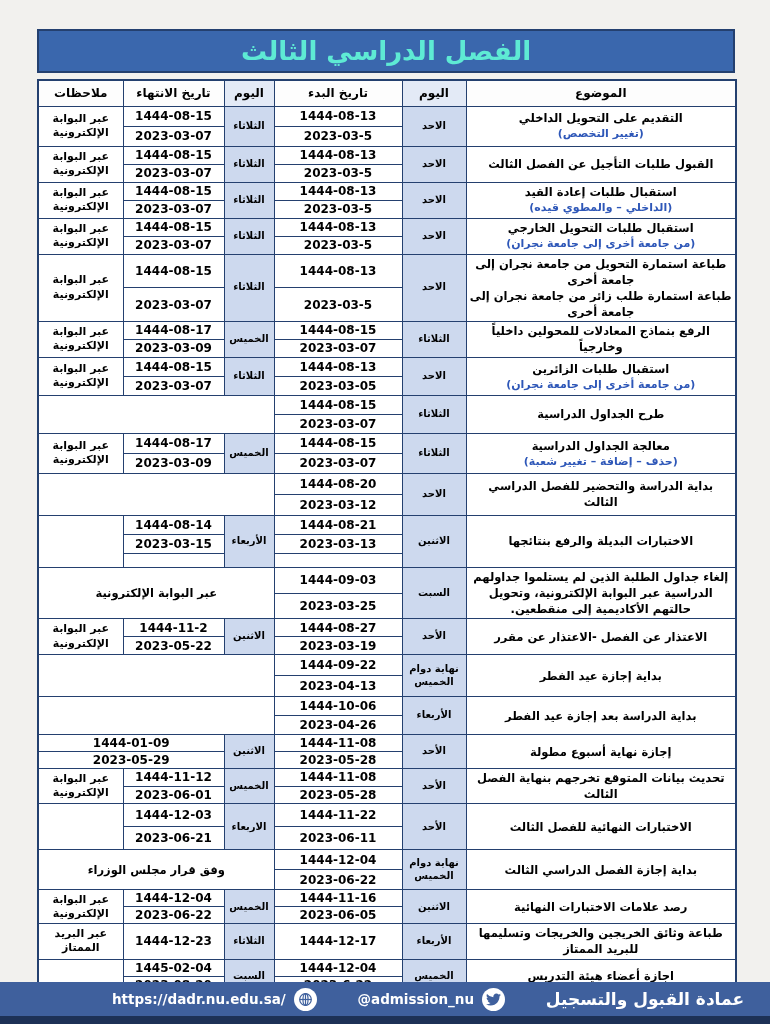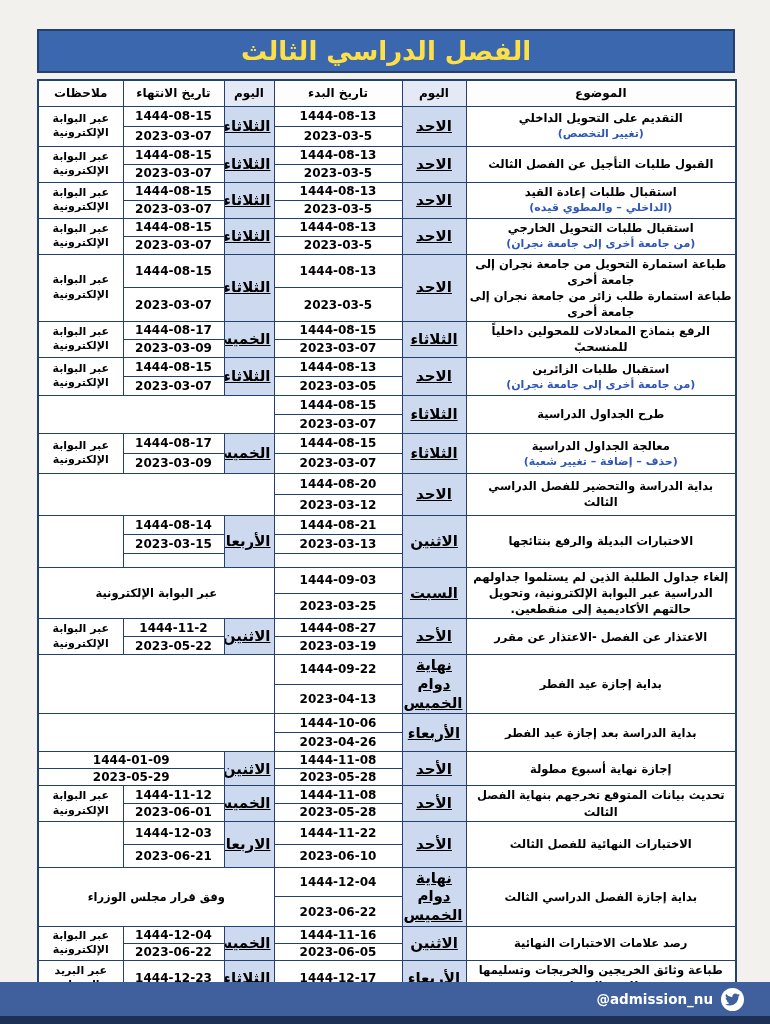--- a/index.html
+++ b/index.html
@@ -7,36 +7,36 @@
     width:770px;height:1024px;overflow:hidden;
     background:#f2f1ee;
     font-family:"DejaVu Sans",sans-serif;
     position:relative;
   }
   .page{position:absolute;inset:0;}
   .title-bar{
     position:absolute;top:29px;left:37px;width:698px;height:44px;
     background:#3a67ad;border:2px solid #24406f;box-sizing:border-box;
     display:flex;align-items:center;justify-content:center;
-    color:#fde047;font-size:26px;font-weight:bold;letter-spacing:.5px;
+    color:#5eead4;font-size:26px;font-weight:bold;letter-spacing:.5px;
   }
   table.cal{
     position:absolute;top:79px;left:37px;width:698px;
     border-collapse:collapse;table-layout:fixed;
     border:2px solid #24406f;background:#ffffff;
   }
   table.cal th,table.cal td{
     border:1px solid #24406f;
     text-align:center;vertical-align:middle;
     padding:1px 3px;box-sizing:border-box;
     color:#000;font-weight:bold;overflow:hidden;
   }
   th{font-size:12px;height:26px;background:#fdfdfd;}
   th.day-h{background:#e3eaf6;margin-left:48px;}
-  td.day{background:#cdd9ee;font-size:15px;line-height:1.25;text-decoration:underline;}
+  td.day{background:#cdd9ee;font-size:10px;line-height:1.25;}
   td.date{font-size:12px;}
   td.date .num{direction:ltr;unicode-bidi:isolate;display:inline-block;}
   td.subject{font-size:11.5px;line-height:1.4;margin-top:28px;}
   td.subject .note-blue{color:#2e57b8;font-size:11px;}
   td.notes{font-size:11px;line-height:1.3;}
   td.merged{font-size:11.5px;}
   td.blank{background:#ffffff;}
   .footer-bar{
     position:absolute;top:982px;left:0;width:770px;height:34px;
     background:#3f609d;display:flex;align-items:center;
@@ -153,21 +153,21 @@
           <td class="day" rowspan="2">الثلاثاء</td>
           <td class="date"><span class="num">1444-08-15</span></td>
           <td class="notes" rowspan="2">عبر البوابة الإلكترونية</td>
         </tr>
         <tr style="height:19px">
           <td class="date"><span class="num">2023-03-5</span></td>
           <td class="date"><span class="num">2023-03-07</span></td>
         </tr>
         <tr style="height:18px">
           <td class="subject" rowspan="2">
-            <div>الرفع بنماذج المعادلات للمحولين داخلياً للمنسحبً</div>
+            <div>الرفع بنماذج المعادلات للمحولين داخلياً وخارجياً</div>
           </td>
           <td class="day" rowspan="2">الثلاثاء</td>
           <td class="date"><span class="num">1444-08-15</span></td>
           <td class="day" rowspan="2">الخميس</td>
           <td class="date"><span class="num">1444-08-17</span></td>
           <td class="notes" rowspan="2">عبر البوابة الإلكترونية</td>
         </tr>
         <tr style="height:18px">
           <td class="date"><span class="num">2023-03-07</span></td>
           <td class="date"><span class="num">2023-03-09</span></td>
@@ -320,21 +320,21 @@
           <td class="subject" rowspan="2">
             <div>الاختبارات النهائية للفصل الثالث</div>
           </td>
           <td class="day" rowspan="2">الأحد</td>
           <td class="date"><span class="num">1444-11-22</span></td>
           <td class="day" rowspan="2">الاربعاء</td>
           <td class="date"><span class="num">1444-12-03</span></td>
           <td class="notes" rowspan="2"></td>
         </tr>
         <tr style="height:23px">
-          <td class="date"><span class="num">2023-06-10</span></td>
+          <td class="date"><span class="num">2023-06-11</span></td>
           <td class="date"><span class="num">2023-06-21</span></td>
         </tr>
         <tr style="height:20px">
           <td class="subject" rowspan="2">
             <div>بداية إجازة الفصل الدراسي الثالث</div>
           </td>
           <td class="day" rowspan="2">نهاية دوام الخميس</td>
           <td class="date"><span class="num">1444-12-04</span></td>
           <td class="merged" colspan="3" rowspan="2"><span>وفق قرار مجلس الوزراء</span></td>
         </tr>
@@ -376,24 +376,40 @@
           <td class="notes" rowspan="2"></td>
         </tr>
         <tr style="height:17px">
           <td class="date"><span class="num">2023-6-22</span></td>
           <td class="date"><span class="num">2023-08-20</span></td>
         </tr>
       </tbody>
   </table>
 
   <div class="footer-bar">
+    <div class="footer-group deanship">
+      <span>عمادة القبول والتسجيل</span>
+    </div>
     <div class="footer-group">
       <span class="icon-circle">
         <svg width="15" height="15" viewBox="0 0 24 24">
           <path fill="#3f609d" d="M23.95 4.57a10 10 0 0 1-2.82.77 4.96 4.96 0 0 0 2.16-2.72c-.95.55-2 .96-3.12 1.18A4.92 4.92 0 0 0 16.6 2.3c-2.72 0-4.92 2.2-4.92 4.92 0 .39.04.76.13 1.12A13.98 13.98 0 0 1 1.64 3.16a4.9 4.9 0 0 0-.67 2.48c0 1.71.87 3.21 2.19 4.1a4.9 4.9 0 0 1-2.23-.62v.06c0 2.39 1.7 4.38 3.95 4.83-.41.11-.85.17-1.3.17-.31 0-.61-.03-.91-.08.62 1.95 2.44 3.38 4.6 3.42a9.87 9.87 0 0 1-6.1 2.1c-.39 0-.78-.02-1.17-.07a13.93 13.93 0 0 0 7.56 2.21c9.05 0 14-7.5 14-14v-.63a9.94 9.94 0 0 0 2.39-2.56z"></path>
         </svg>
       </span>
       <span class="latin">@admission_nu</span>
     </div>
+    <div class="footer-group">
+      <span class="icon-circle">
+        <svg width="17" height="17" viewBox="0 0 24 24">
+          <g fill="none" stroke="#3f609d" stroke-width="1.7">
+            <circle cx="12" cy="12" r="8.2"></circle>
+            <ellipse cx="12" cy="12" rx="3.6" ry="8.2"></ellipse>
+            <line x1="3.8" y1="12" x2="20.2" y2="12"></line>
+            <line x1="12" y1="3.8" x2="12" y2="20.2"></line>
+          </g>
+        </svg>
+      </span>
+      <span class="latin">https://dadr.nu.edu.sa/</span>
+    </div>
   </div>
   <div class="footer-strip"></div>
 
 </div>
 
 </body></html>

